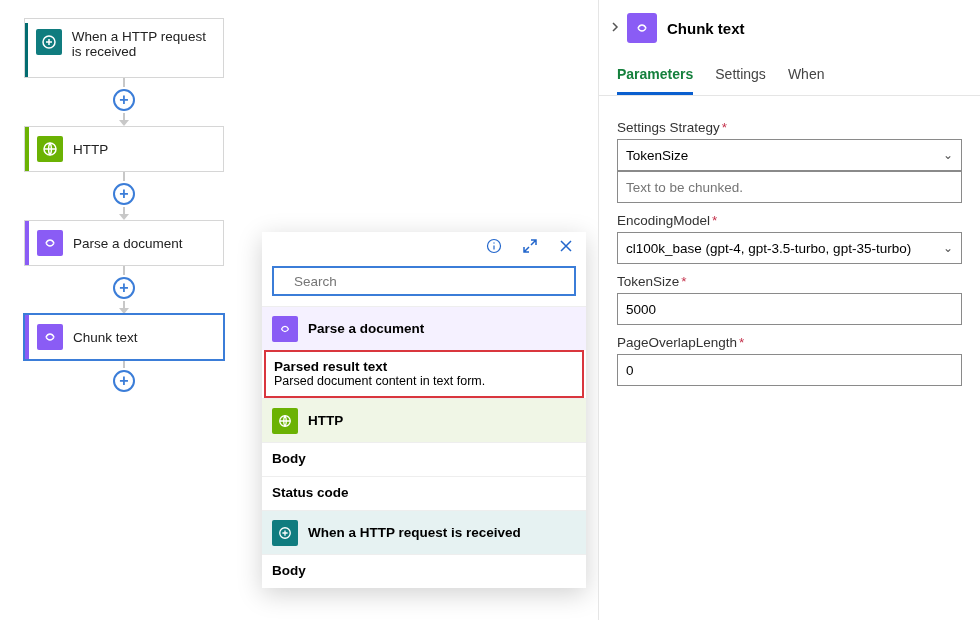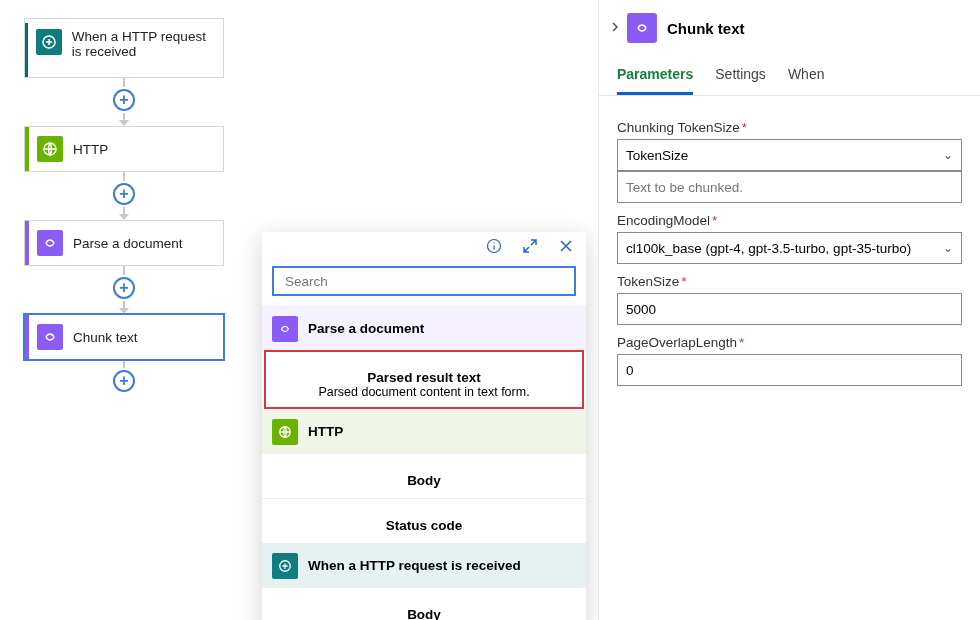--- a/index.html
+++ b/index.html
@@ -23,27 +23,27 @@
   .connector .line { width: 2px; flex: 1; background: #c8c8c8; }
   .connector .plus { width: 22px; height: 22px; border: 2px solid #3b7dd8; border-radius: 50%; background: #fff; color: #3b7dd8; display:flex; align-items:center; justify-content:center; font-size: 16px; font-weight: 600; margin: 2px 0; }
   .connector .arrow { width: 0; height: 0; border-left: 5px solid transparent; border-right: 5px solid transparent; border-top: 6px solid #c8c8c8; margin-top: -1px; }
   .connector.end { height: 34px; }
   
   
   .dyn { position: absolute; left: 262px; top: 232px; width: 324px; background: #fff; box-shadow: 0 6px 24px rgba(0,0,0,0.18); font-size: 13.5px; }
   .dyn-top { height: 30px; display:flex; justify-content:flex-end; gap: 16px; padding: 4px 10px 0 0; }
   .dyn-top .tb { width: 20px; height: 20px; display:flex; align-items:center; justify-content:center; color:#2266cc; cursor:pointer; }
   .dyn-search { margin: 4px 10px 10px 10px; }
-  .dyn-search input { width: 100%; height: 30px; border: 2px solid #3b7dd8; padding: 0 11px; font-size: 13.5px; outline: none; }
+  .dyn-search input { width: 100%; height: 30px; border: 2px solid #3b7dd8; padding: 0 20px; font-size: 13.5px; outline: none; }
   .dyn-sect { display:flex; align-items:center; height: 44px; padding: 0 10px; border-top: 1px solid #eee; font-weight: 600; }
   .dyn-sect .sic { width: 26px; height: 26px; border-radius: 2px; margin-right: 10px; display:flex; align-items:center; justify-content:center; }
   .dyn-sect.purple { background: #f5f1ff; }
   .dyn-sect.green { background: #f0f6e6; }
   .dyn-sect.teal { background: #e6f2f2; }
-  .dyn-item { padding: 19px 10px 10px 10px; border-top: 1px solid #eee; text-align: center; }
+  .dyn-item { padding: 8px 10px 10px 10px; border-top: 1px solid #eee; }
   .dyn-item.hl { outline: 2px solid #d9363e; outline-offset: -2px; margin: 0 2px; }
   .dyn-item .t { font-weight: 600; }
   .dyn-item .d { font-size: 12.5px; color: #000000; }
   
   
   .panel { position: absolute; left: 598px; top: 0; width: 382px; height: 620px; background: #fff; border-left: 1px solid #e5e5e5; }
   .panel-head { display:flex; align-items:center; height: 56px; padding: 0 6px 0 4px; }
   .panel-head .chev { width: 24px; text-align:center; font-size: 16px; color: #555; cursor:pointer; }
   .panel-head .pic { width: 30px; height: 30px; border-radius: 3px; background: #8a5cf5; display:flex; align-items:center; justify-content:center; margin-right: 10px; }
   .panel-head .title { font-weight: 600; font-size: 15px; }
@@ -204,21 +204,21 @@
         </svg>
       </div>
     <div class="title">Chunk text</div>
   </div>
   <div class="panel-tabs">
     <div class="tab active">Parameters</div>
     <div class="tab">Settings</div>
     <div class="tab">When</div>
   </div>
   <div class="panel-body">
-    <div class="field-label"><span>Chunking TokenSize</span><span class="req">*</span></div>
+    <div class="field-label"><span>Settings Strategy</span><span class="req">*</span></div>
     <div class="sel">
       <span>TokenSize</span>
       <span class="car">⌄</span>
     </div>
     
     <input class="txt" type="text" style="color: rgb(136, 136, 136);" placeholder="Text to be chunked.">
     
     <div class="field-label"><span>EncodingModel</span><span class="req">*</span></div>
     <div class="sel">
       <span>cl100k_base (gpt-4, gpt-3.5-turbo, gpt-35-turbo)</span>

